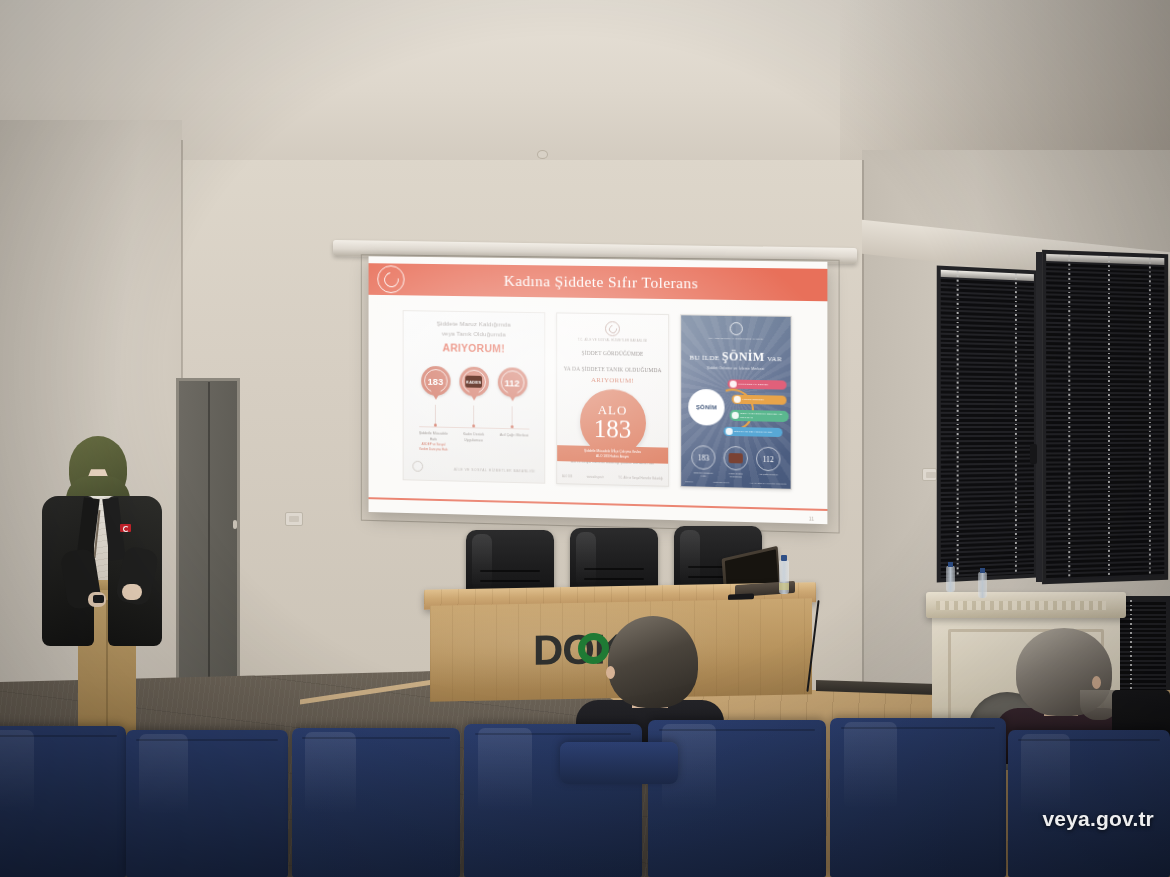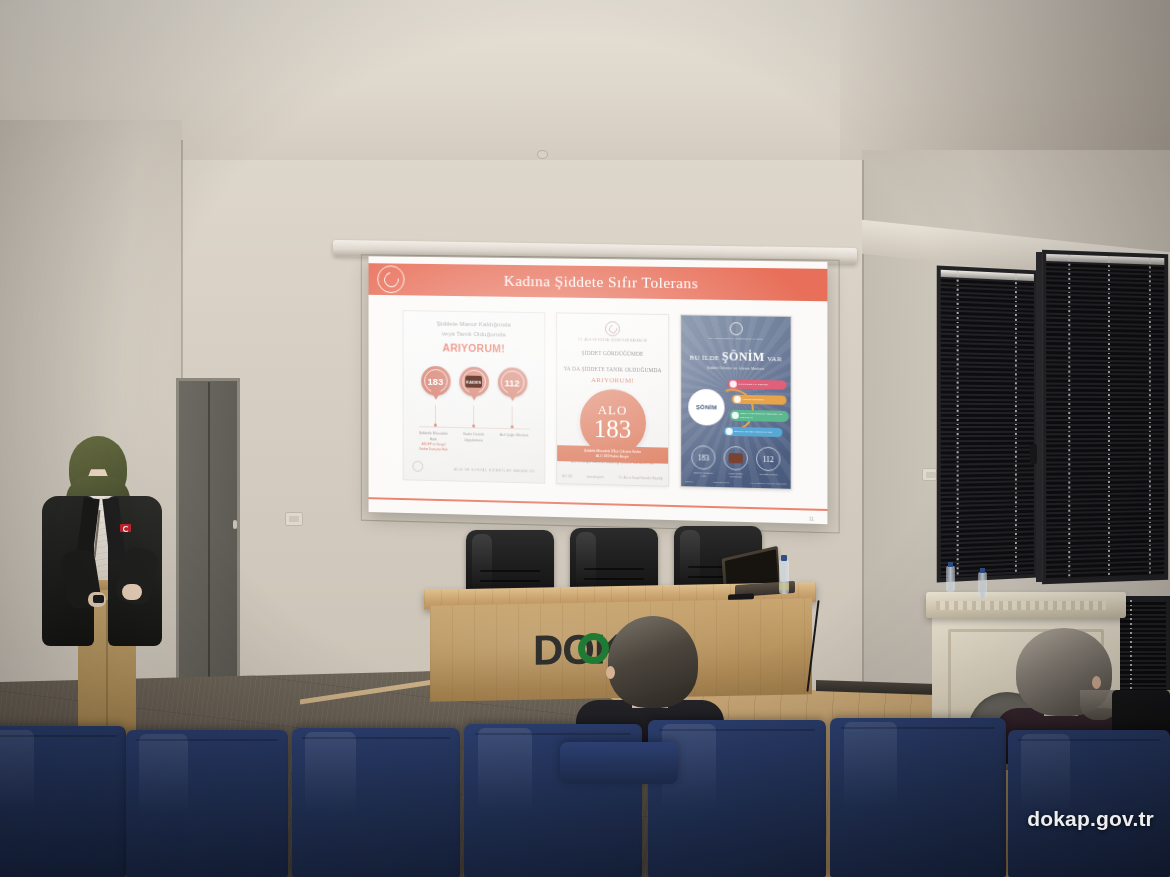--- a/index.html
+++ b/index.html
@@ -635,15 +635,15 @@
       <div class="hl"></div>
       <div class="cr"></div>
     </div>
   <div class="fchair" style="left:1008px;top:730px;width:162px;height:147px;">
       <div class="hl"></div>
       <div class="cr"></div>
     </div>
   <div class="fchair" style="left:560px;top:742px;width:118px;height:42px;background:linear-gradient(180deg,#2e4276,#1d2b4c);border-radius:8px;"></div>
 
   <div class="vignette"></div>
-  <div class="watermark">dokap.gov.tr</div>
+  <div class="watermark">veya.gov.tr</div>
 
 </div>
 
 </body></html>

